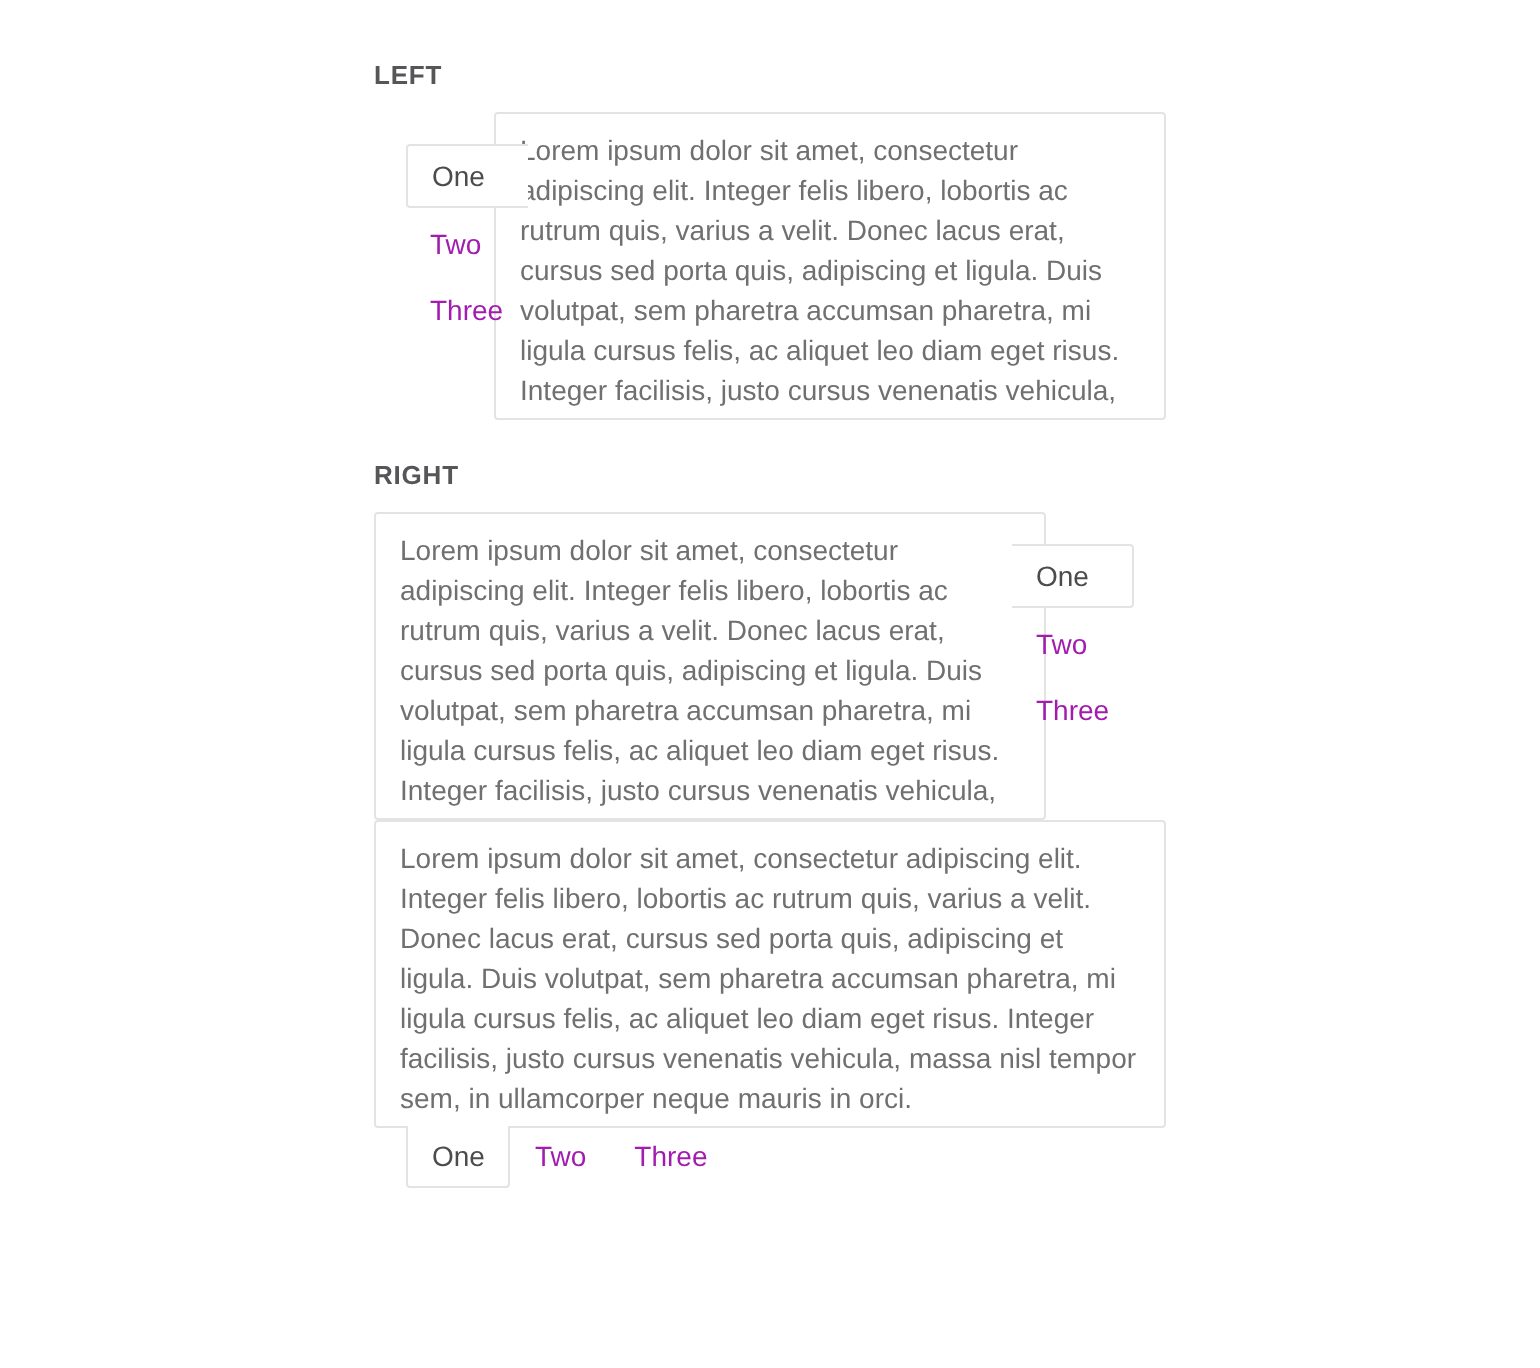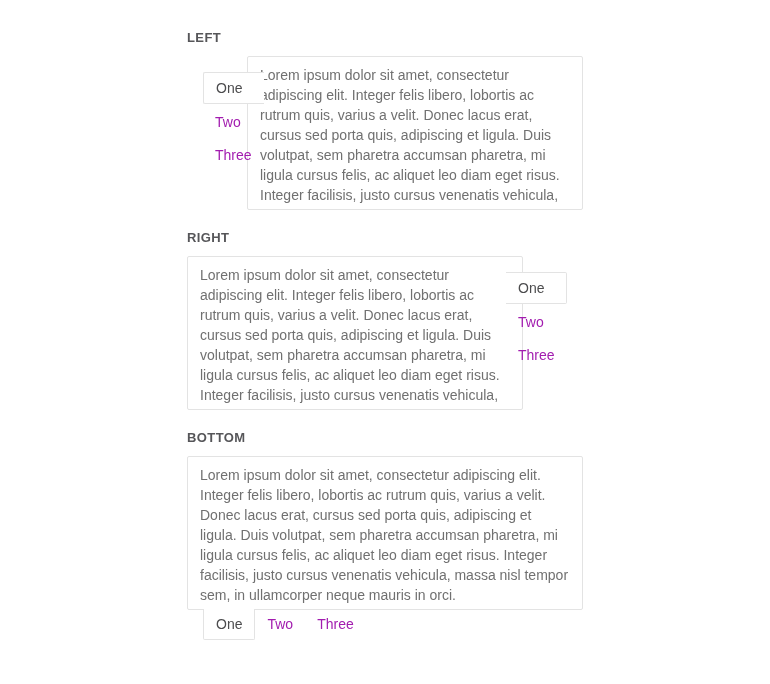--- a/index.html
+++ b/index.html
@@ -117,21 +117,20 @@
       <ul class="tab-list">
         <li class="tab active">One</li>
         <li class="tab">Two</li>
         <li class="tab">Three</li>
       </ul>
       <div class="tab-panel">Lorem ipsum dolor sit amet, consectetur adipiscing elit. Integer felis libero, lobortis ac rutrum quis, varius a velit. Donec lacus erat, cursus sed porta quis, adipiscing et ligula. Duis volutpat, sem pharetra accumsan pharetra, mi ligula cursus felis, ac aliquet leo diam eget risus. Integer facilisis, justo cursus venenatis vehicula, massa nisl tempor sem, in ullamcorper neque mauris in orci.</div>
     </div>
   </div>
 
   <div class="demo-section">
-    <h4 class="section-heading">BOTTOM</h4>
     <div class="tabs-demo tabs-bottom">
       <div class="tab-panel">Lorem ipsum dolor sit amet, consectetur adipiscing elit. Integer felis libero, lobortis ac rutrum quis, varius a velit. Donec lacus erat, cursus sed porta quis, adipiscing et ligula. Duis volutpat, sem pharetra accumsan pharetra, mi ligula cursus felis, ac aliquet leo diam eget risus. Integer facilisis, justo cursus venenatis vehicula, massa nisl tempor sem, in ullamcorper neque mauris in orci.</div>
       <ul class="tab-list">
         <li class="tab active">One</li>
         <li class="tab">Two</li>
         <li class="tab">Three</li>
       </ul>
     </div>
   </div>
 

